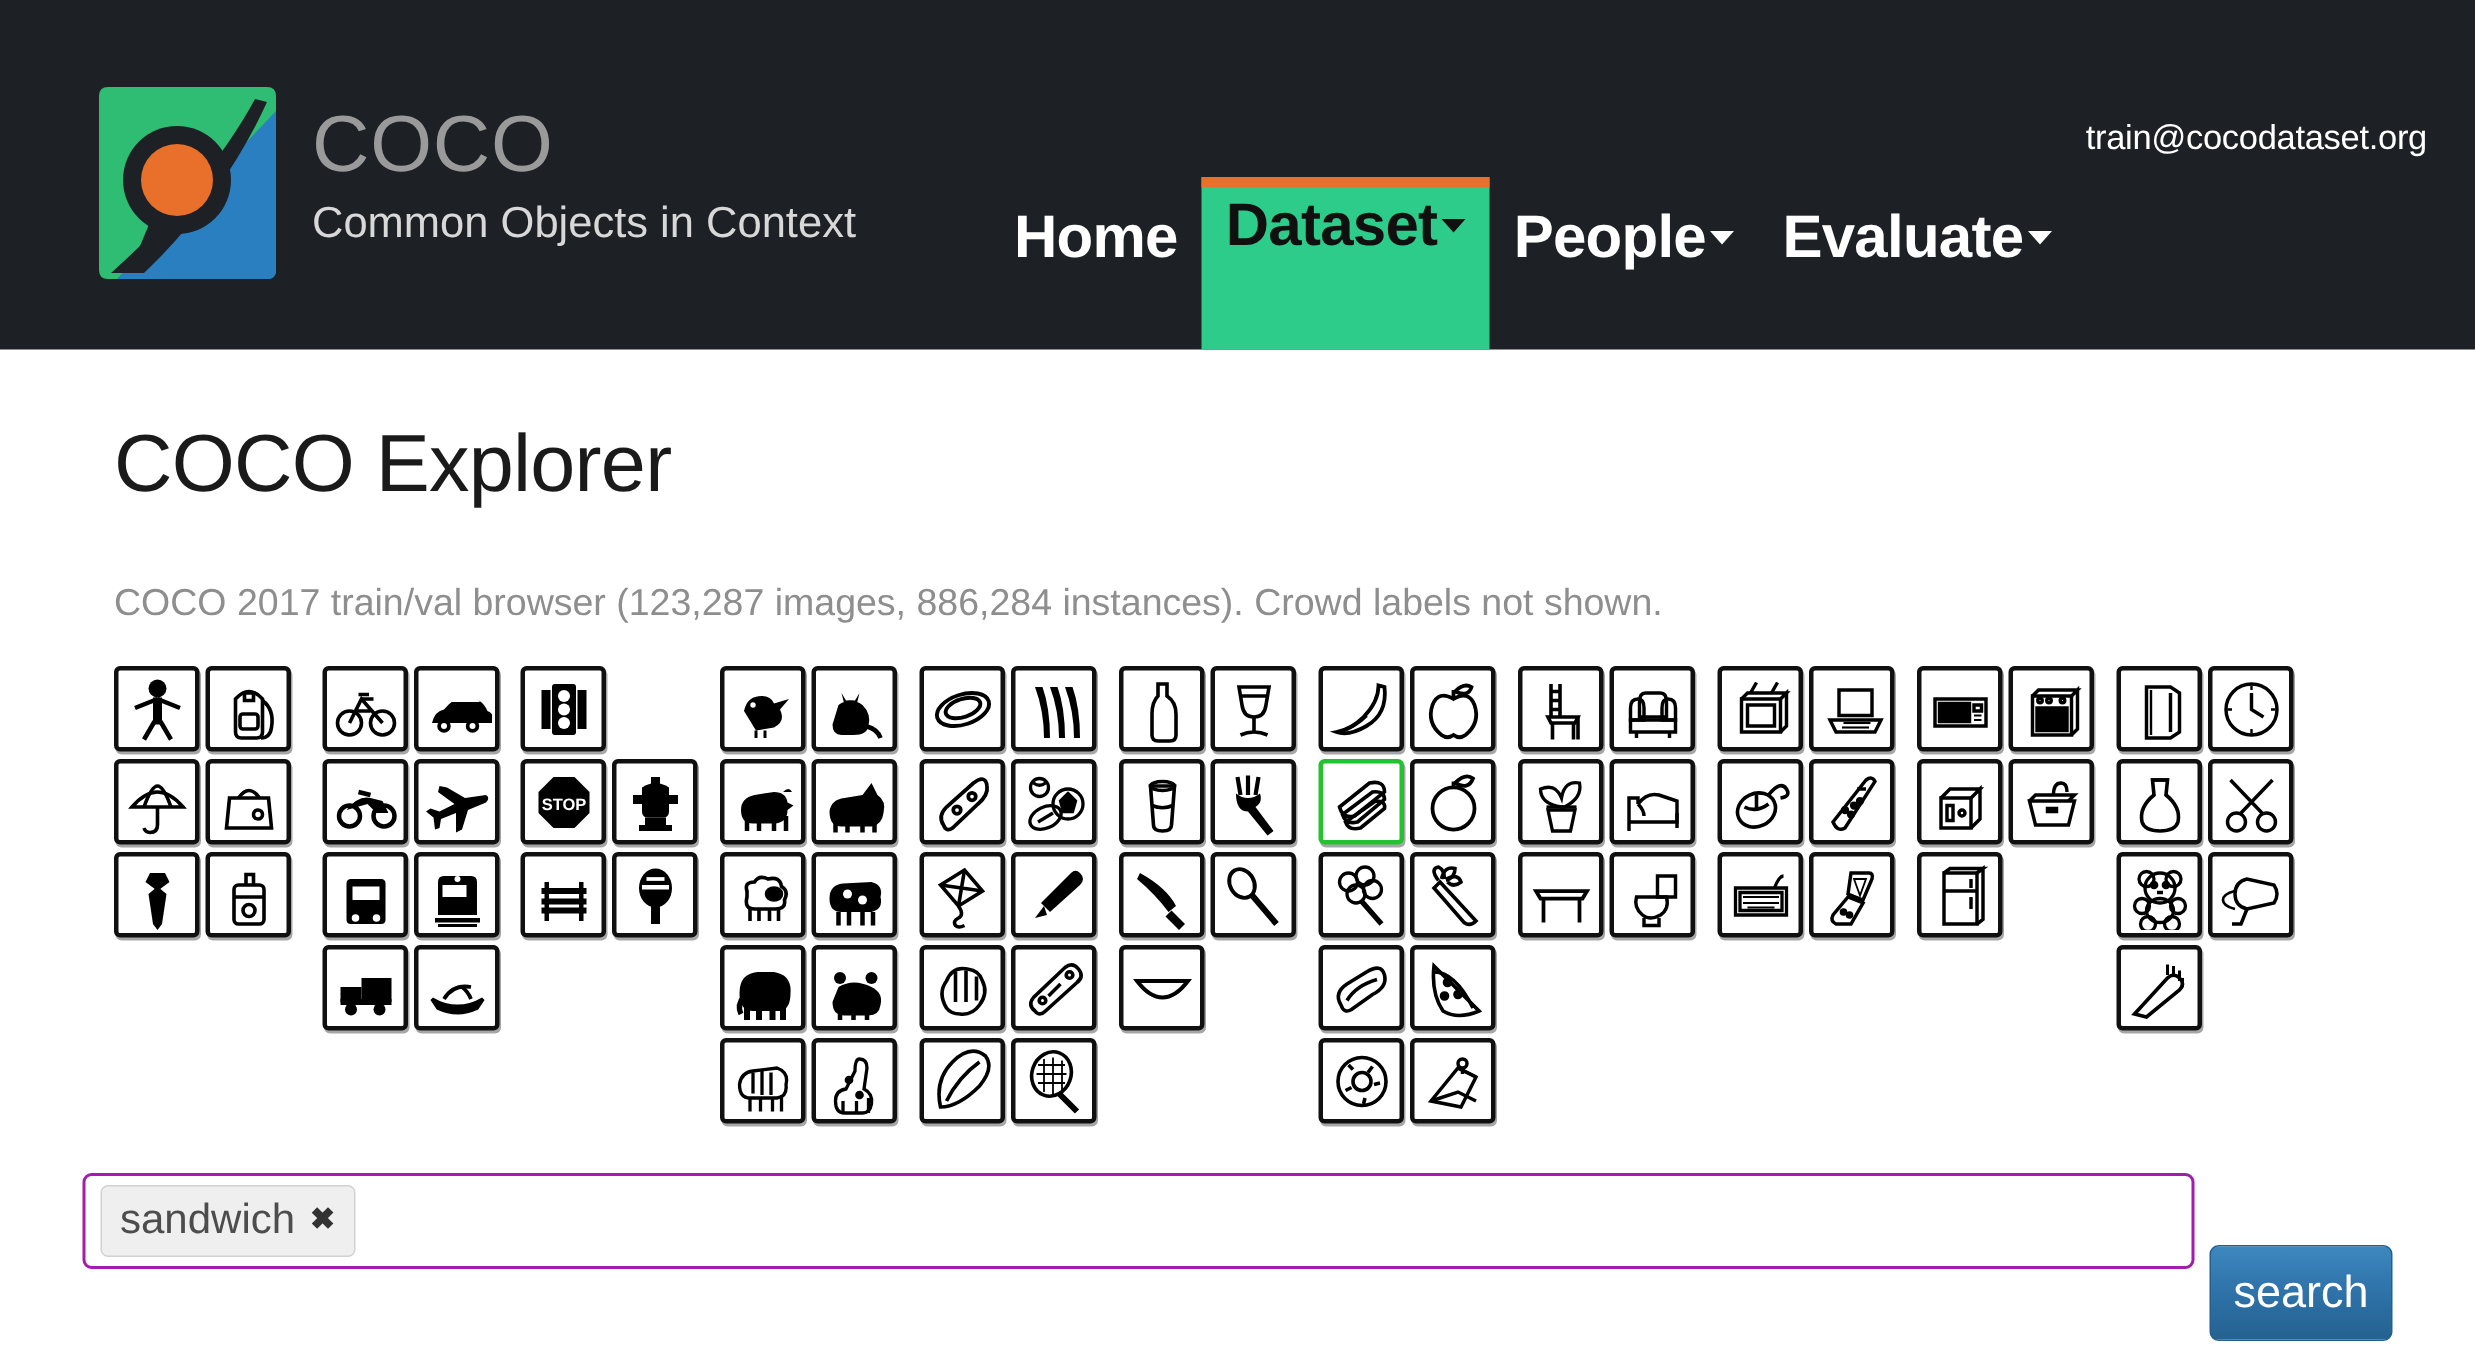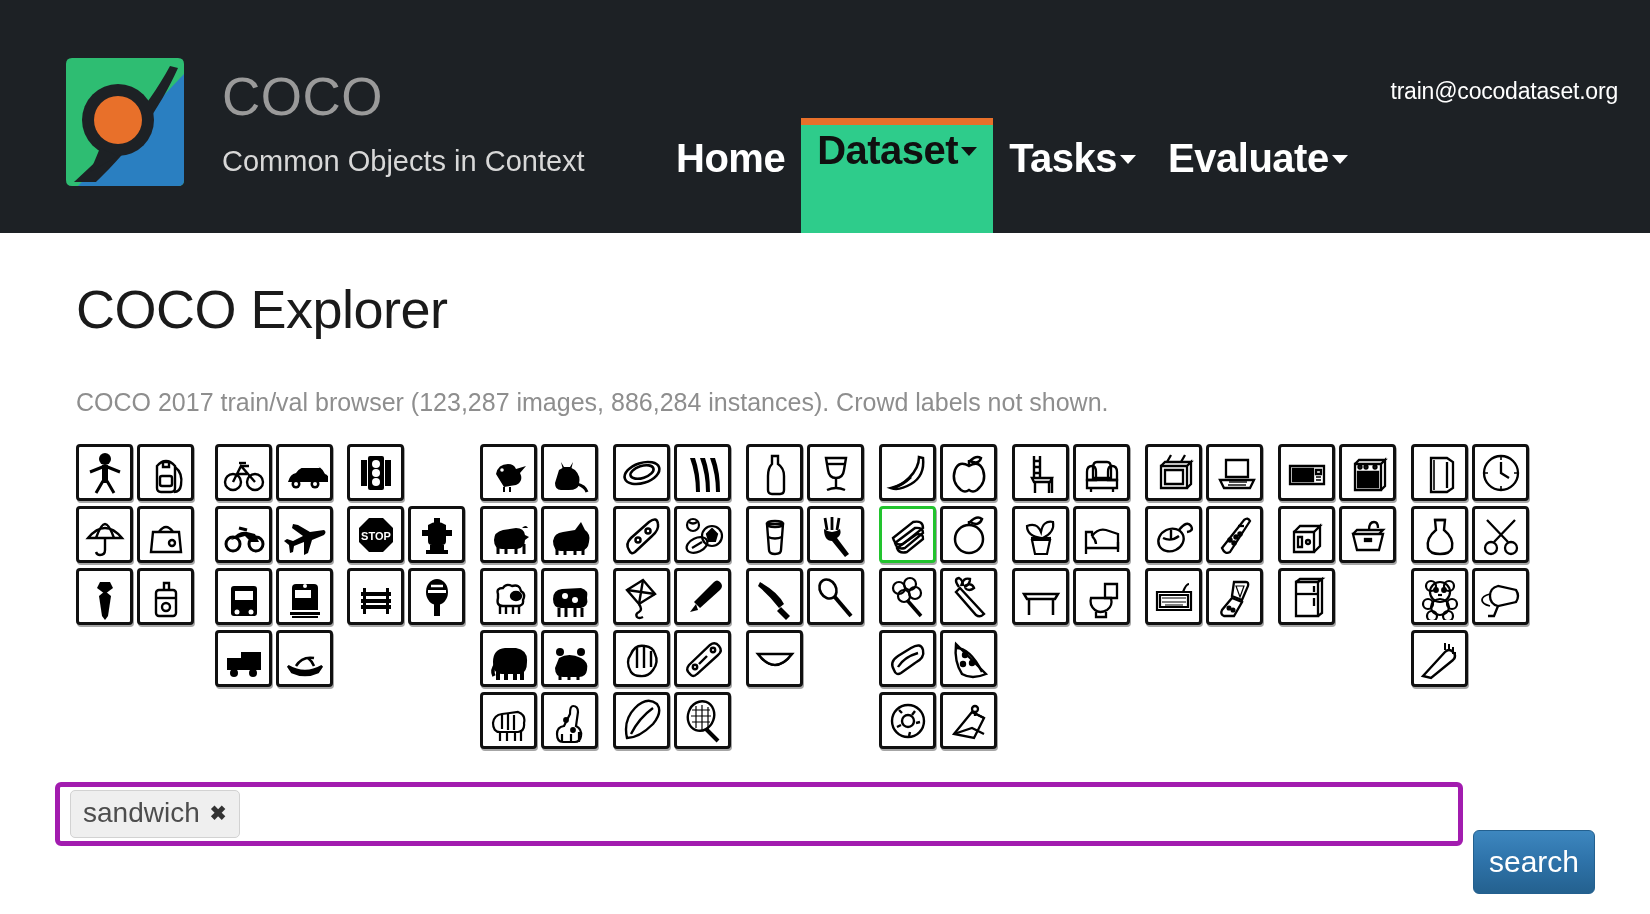--- a/index.html
+++ b/index.html
@@ -14,31 +14,31 @@
   
   #header {
     position:relative;
     height:233px;
     background:#1d2125;
     width:100%;
   }
   #brand {
     position:absolute;
     left:60px; top:52px;
-    display:flex; align-items:flex-start; gap:32px;
+    display:flex; align-items:flex-start; gap:18px;
   }
   #logo-mark { width:130px; height:140px; display:block; }
   #brand-text { padding-top:18px; }
   #brand-title {
     font-size:53px; color:#9a9a9a; line-height:1.0;
     letter-spacing:.5px; font-weight:400;
   }
   #brand-sub {
     font-size:29px; color:#d8d8d8; line-height:1.0;
-    margin-top:24px; font-weight:300;
+    margin-top:12px; font-weight:300;
   }
 
   #email {
     position:absolute; right:32px; top:78px;
     color:#ffffff; font-size:23px; letter-spacing:-.2px;
   }
 
   #navbar {
     position:absolute; left:660px; top:118px;
     display:flex; align-items:flex-start; height:115px;
@@ -116,21 +116,21 @@
     position:absolute;
     left:55px; top:782px;
     width:1540px;
     display:flex;
     align-items:flex-start;
     gap:10px;
   }
   #token-field {
     flex:1;
     height:64px;
-    border:5px solid #a21caf;
+    border:2px solid #a21caf;
     border-radius:6px;
     background:#fff;
     display:flex; align-items:center;
     padding:0 10px;
     cursor:text;
   }
   .token {
     background:#efefef;
     border:1px solid #d2d2d2;
     border-radius:5px;
@@ -174,21 +174,21 @@
       <div id="brand-title">COCO</div>
       <div id="brand-sub">Common Objects in Context</div>
     </div>
   </div>
 
   <div id="email">train@cocodataset.org</div>
 
   <nav id="navbar">
       <a class="nav-item"><span>Home</span></a>
       <a class="nav-item active"><span>Dataset</span><span class="caret"></span></a>
-      <a class="nav-item"><span>Tasks</span><span class="caret"></span></a>
+      <a class="nav-item"><span>People</span><span class="caret"></span></a>
       <a class="nav-item"><span>Evaluate</span><span class="caret"></span></a>
     </nav>
 </div>
 
 <div id="content">
   <div id="page-title">COCO Explorer</div>
   <div id="page-desc">COCO 2017 train/val browser (123,287 images, 886,284 instances). Crowd labels not shown.</div>
 
   <div id="grid">
       <div class="supergroup" style="left: 0px;">

